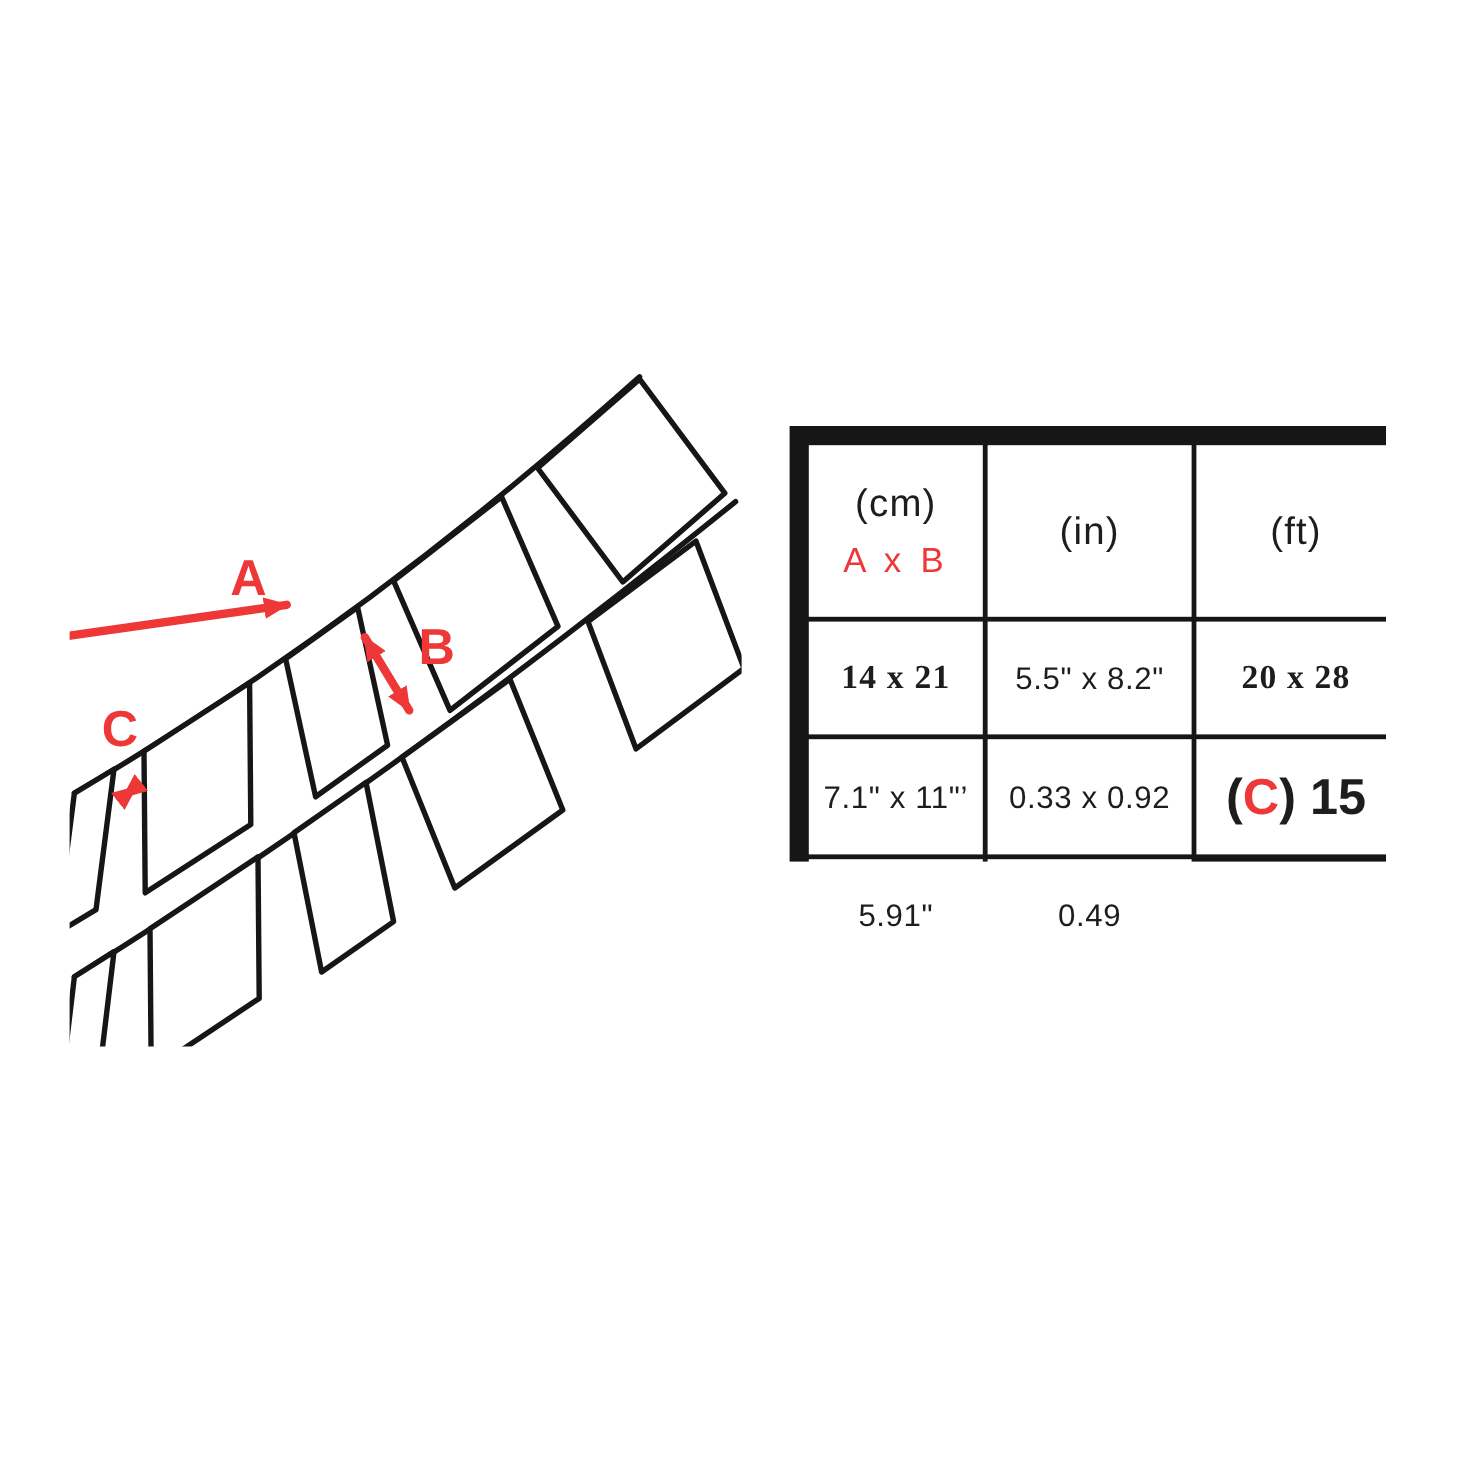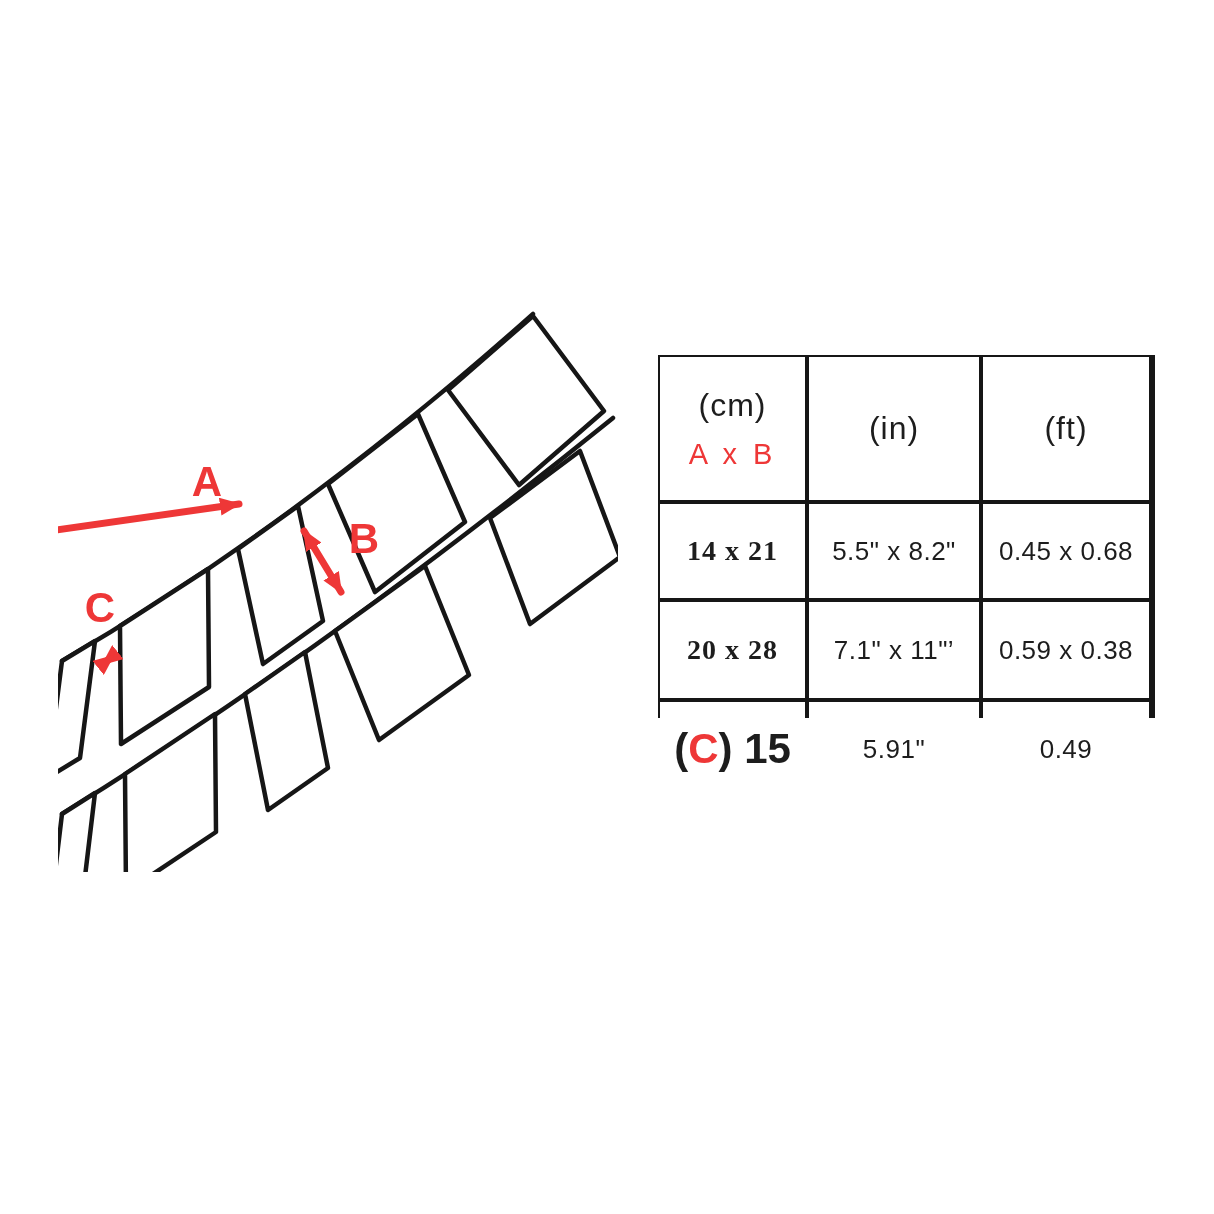--- a/index.html
+++ b/index.html
@@ -61,21 +61,21 @@
     position: absolute;
     left: 658px;
     top: 355px;
     width: 497px;
     height: 363px;
     box-sizing: border-box;
     background: var(--ink, #161616);
     display: grid;
     grid-template-columns: 145px 170px 166px;
     grid-template-rows: 143px 94px 96px 94px;
-    padding: 2px;
+    padding: 16px;
     gap: 4px;
   }
   .cell {
     background: #ffffff;
     display: flex;
     align-items: center;
     justify-content: center;
     flex-direction: column;
     color: #1d1d1d;
   }
@@ -163,32 +163,29 @@
     <div class="cell">
       <div class="unit-label">(ft)</div>
     </div>
 
     <div class="cell">
       <div class="cm-value">14 x 21</div>
     </div>
     <div class="cell">
       <div class="conv-value">5.5" x 8.2"</div>
     </div>
-    <div class="cell">
-      <div class="conv-value">0.45 x 0.68</div>
-    </div>
 
     <div class="cell">
       <div class="cm-value">20 x 28</div>
     </div>
     <div class="cell">
       <div class="conv-value">7.1" x 11"’</div>
     </div>
     <div class="cell">
-      <div class="conv-value">0.59 x 0.38</div>
+      <div class="conv-value">0.33 x 0.92</div>
     </div>
 
     <div class="cell">
       <div class="c-row-value"><span>(</span><span class="c-letter">C</span><span>) 15</span></div>
     </div>
     <div class="cell">
       <div class="conv-value">5.91"</div>
     </div>
     <div class="cell">
       <div class="conv-value">0.49</div>

